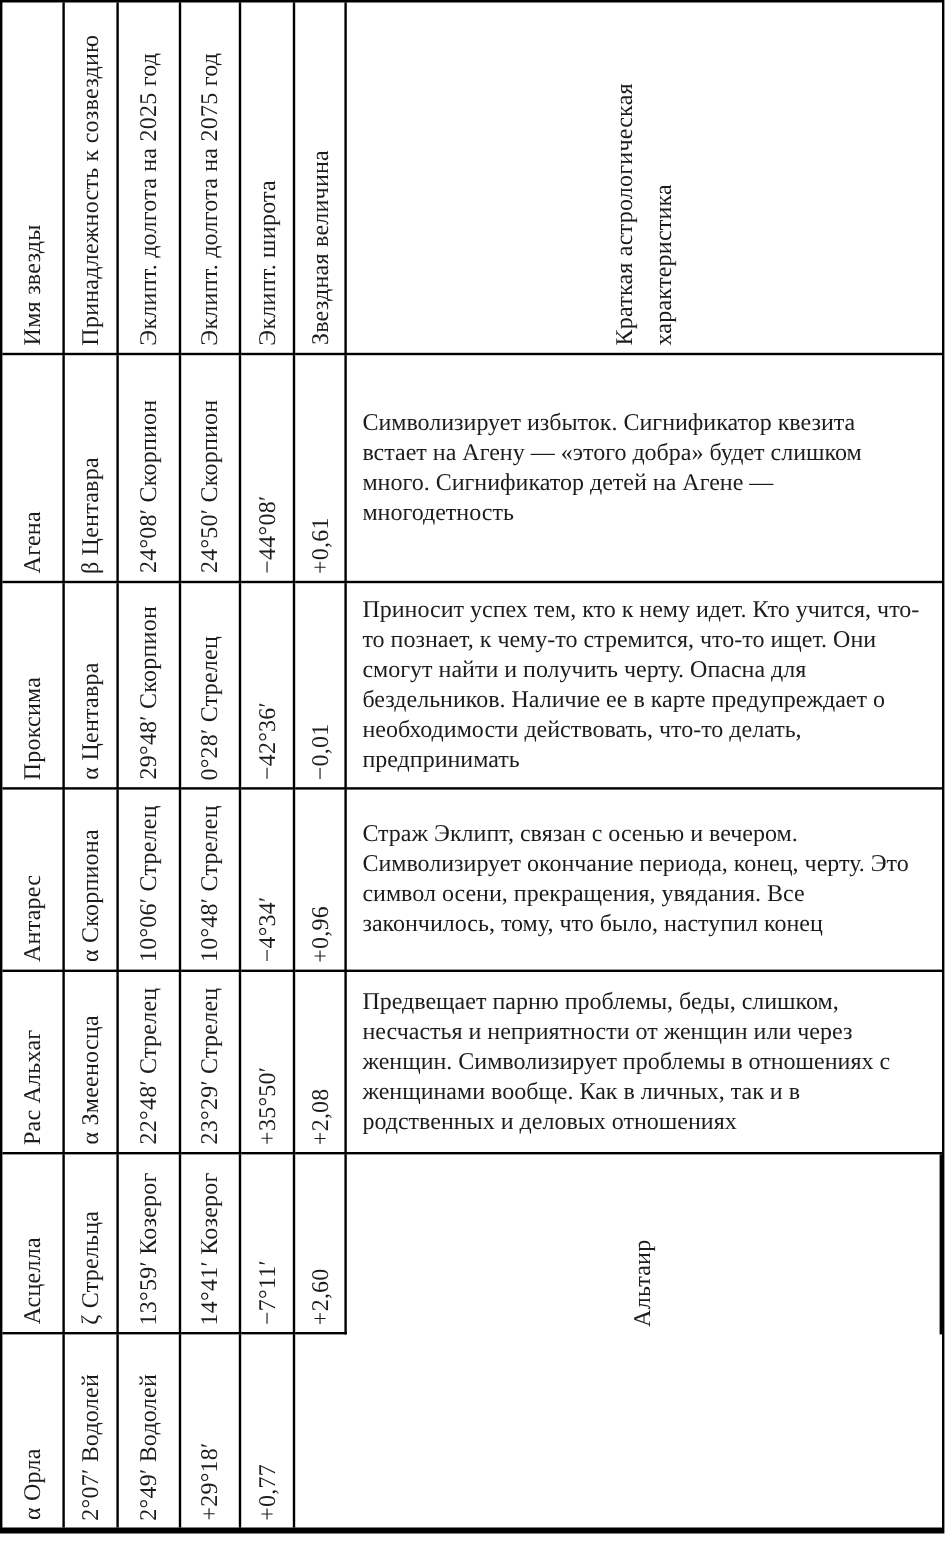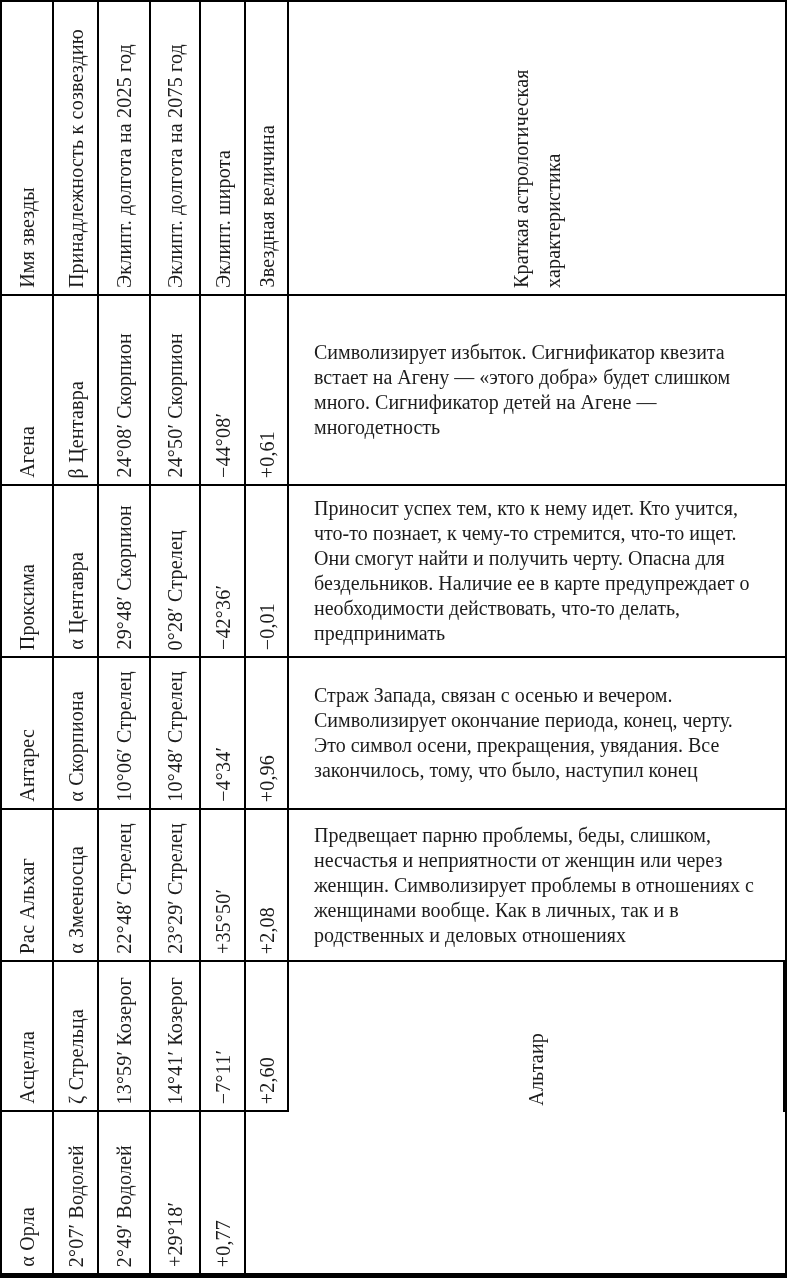--- a/index.html
+++ b/index.html
@@ -45,21 +45,21 @@
     letter-spacing: 0.2px;
   }
   .vtext.two {
     white-space: normal;
     height: 262px;
     line-height: 1.6;
   }
   
   .dc { align-items: center; }
   .desc {
-    margin: 12px;
+    margin: 0;
     padding: 0 16px 0 13px;
     font-size: 20px;
     line-height: 25px;
     text-align: left;
   }
 </style>
 </head>
 <body>
 
 <div class="page">
@@ -143,21 +143,21 @@
     <div class="c vc">
       <span class="vtext">10°48′ Стрелец</span>
     </div>
     <div class="c vc">
       <span class="vtext">−4°34′</span>
     </div>
     <div class="c vc">
       <span class="vtext">+0,96</span>
     </div>
     <div class="c dc lc">
-      <p class="desc">Страж Запада, связан с осенью и вечером. Символизирует окончание периода, конец, черту. Это символ осени, прекращения, увядания. Все закончилось, тому, что было, наступил конец</p>
+      <p class="desc">Страж Эклипт, связан с осенью и вечером. Символизирует окончание периода, конец, черту. Это символ осени, прекращения, увядания. Все закончилось, тому, что было, наступил конец</p>
     </div>
 
     <div class="c vc">
       <span class="vtext">Рас Альхаг</span>
     </div>
     <div class="c vc">
       <span class="vtext">α Змееносца</span>
     </div>
     <div class="c vc">
       <span class="vtext">22°48′ Стрелец</span>

